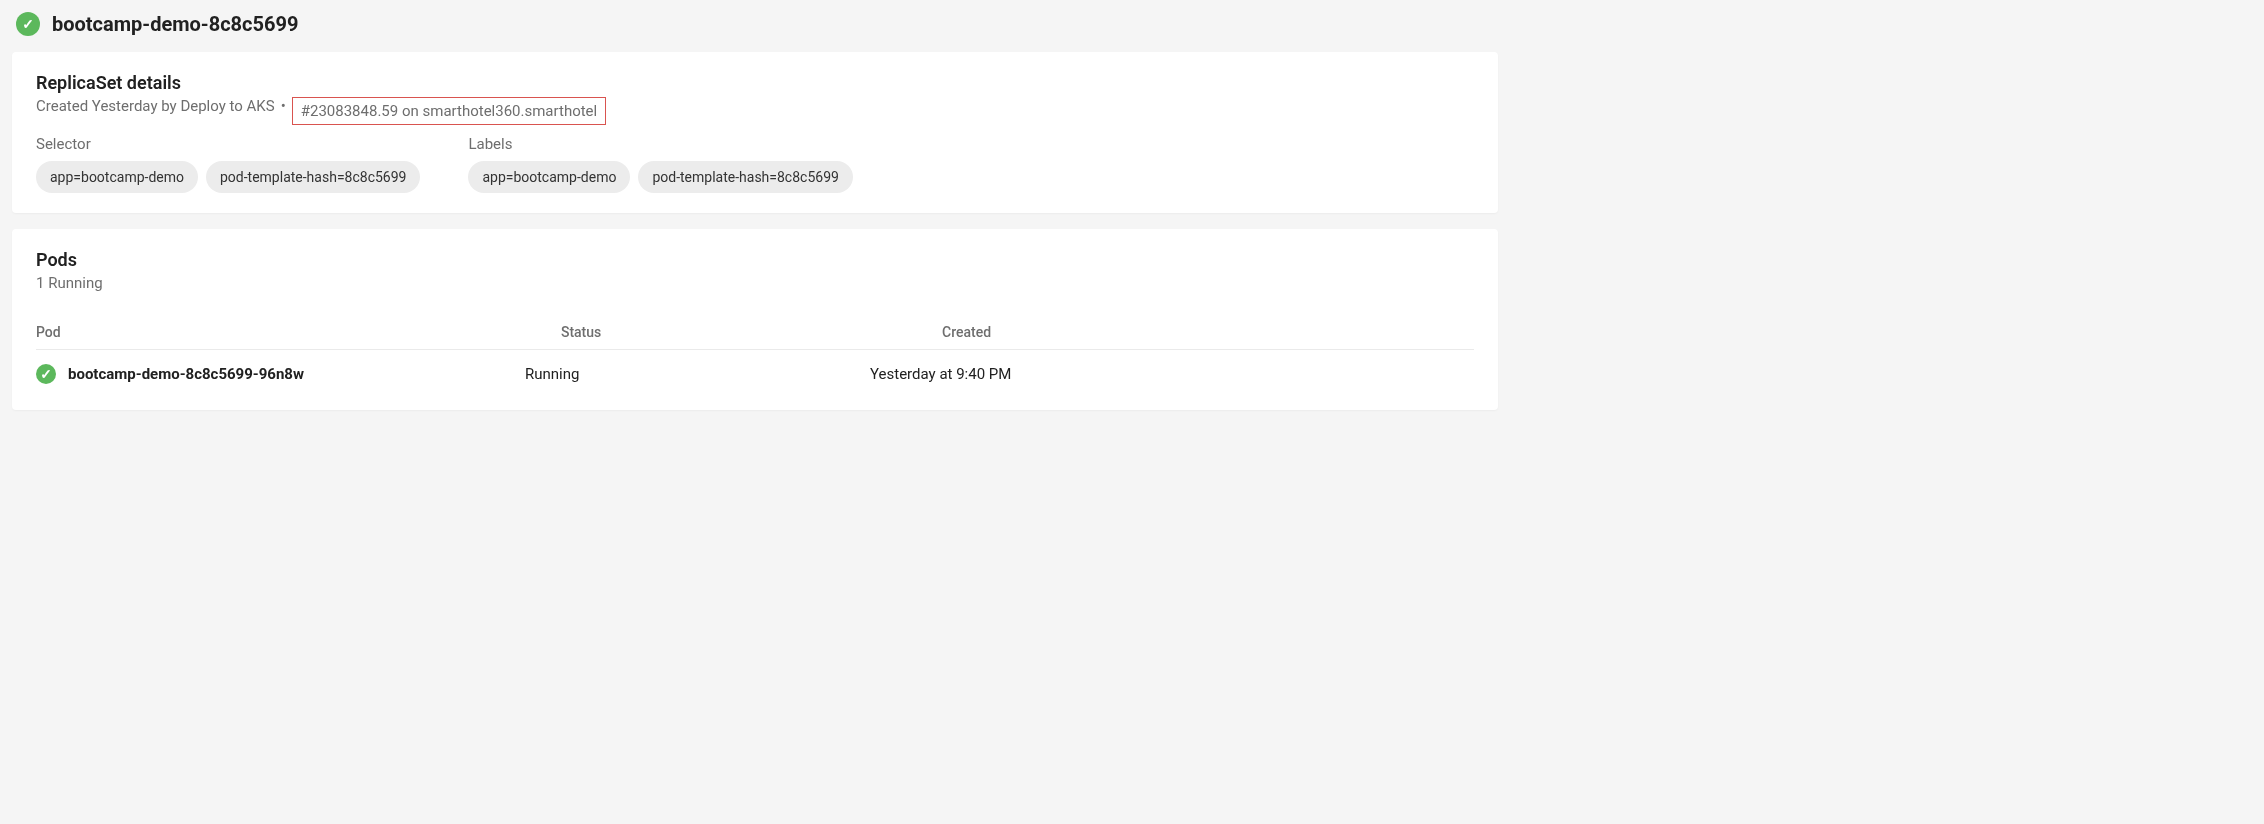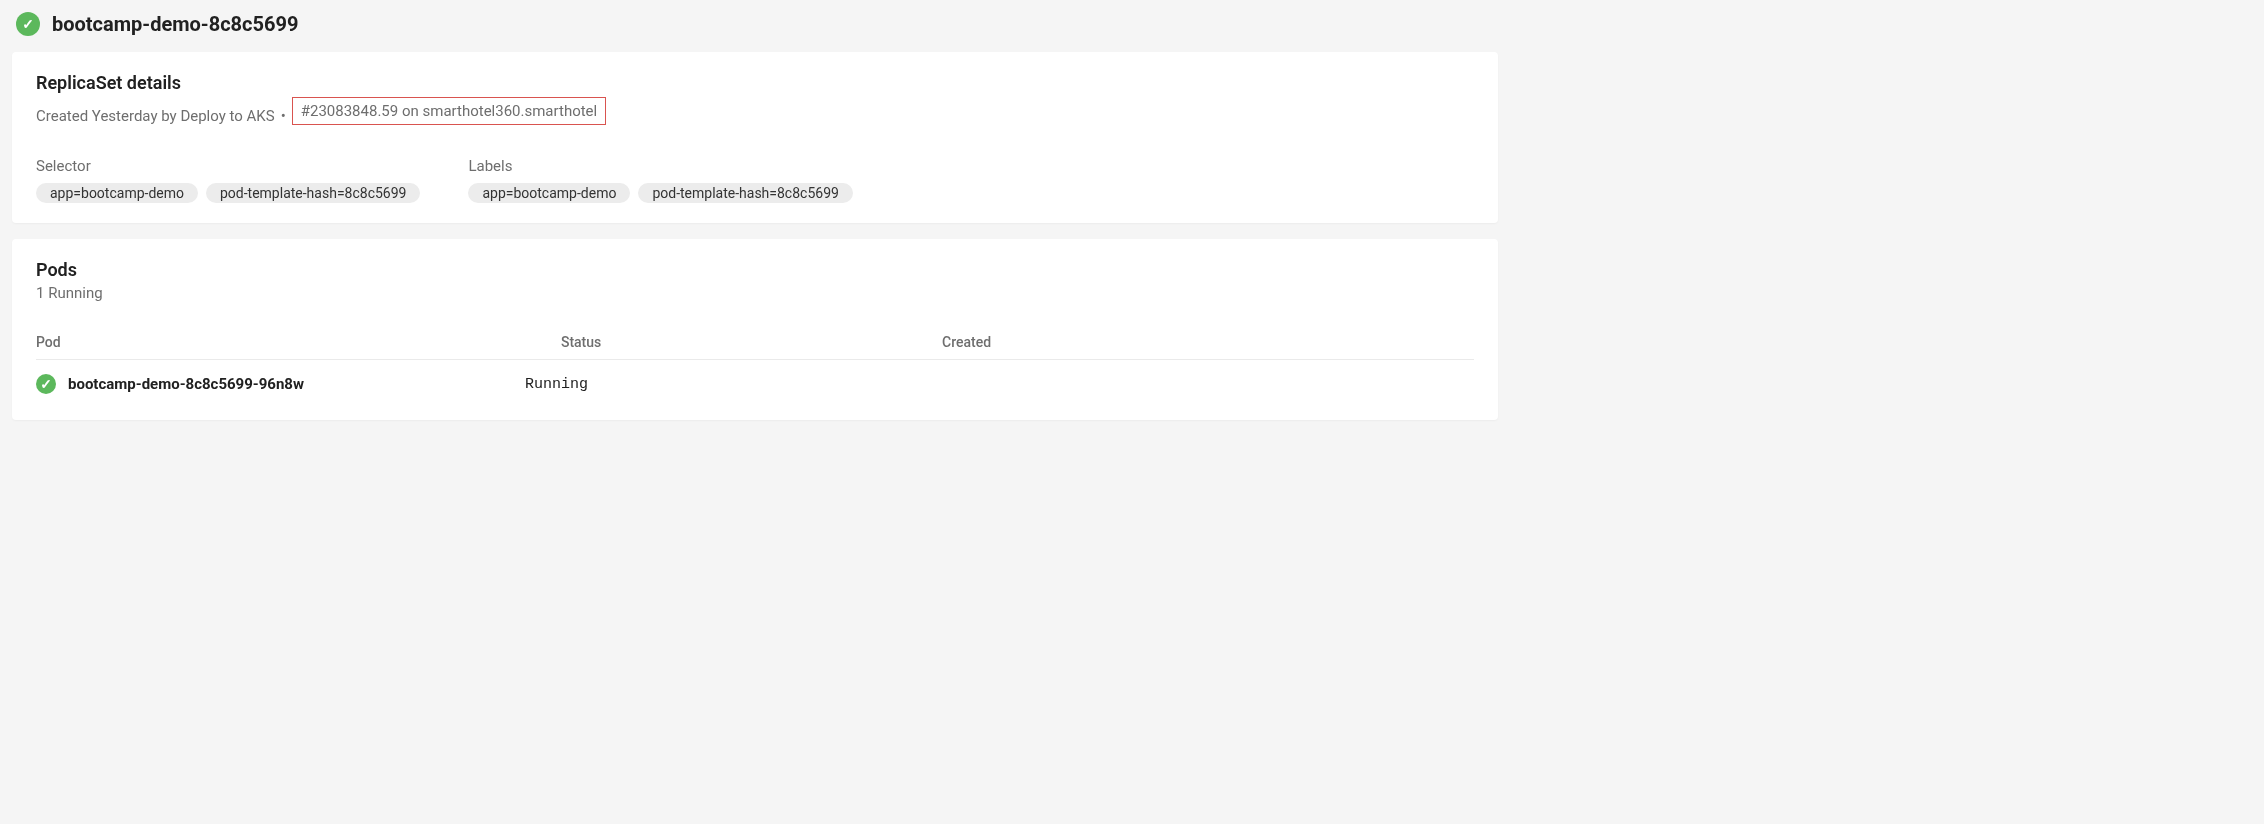--- a/index.html
+++ b/index.html
@@ -54,25 +54,25 @@
       box-shadow: 0 1px 2px rgba(0,0,0,0.04);
     }
     .card-title {
       font-size: 18px;
       font-weight: 600;
       color: #212121;
       margin-bottom: 4px;
     }
     .subtitle-row {
       display: flex;
-      align-items: flex-end;
+      align-items: flex-start;
       gap: 6px;
       font-size: 15px;
       color: #6e6e6e;
-      margin-bottom: 32px;
+      margin-bottom: 10px;
     }
     .dot-separator {
       color: #6e6e6e;
     }
     .highlighted-link {
       border: 1px solid #d9534f;
       padding: 4px 8px;
       color: #6e6e6e;
     }
     .details-grid {
@@ -93,21 +93,21 @@
       color: #212121;
     }
     .pill-row {
       display: flex;
       gap: 8px;
       flex-wrap: wrap;
     }
     .pill {
       background-color: #ececec;
       border-radius: 999px;
-      padding: 2px 14px;
+      padding: 8px 14px;
       font-size: 14px;
       color: #333333;
       white-space: nowrap;
     }
     .pods-subtitle {
       font-size: 15px;
       color: #6e6e6e;
       margin-top: 2px;
       margin-bottom: 24px;
     }
@@ -146,21 +146,20 @@
       gap: 12px;
     }
     .pod-name {
       font-size: 15px;
       font-weight: 700;
       color: #212121;
     }
     .pod-status, .pod-created {
       font-size: 15px;
       color: #212121;
-      font-family: Liberation Mono, monospace;
     }
   </style>
 </head>
 <body>
 
 <div class="page-header">
   <div class="status-circle">
     <span class="checkmark">✓</span>
   </div>
   <h1 class="page-title">bootcamp-demo-8c8c5699</h1>
@@ -201,15 +200,16 @@
       <div class="pods-header-cell col-created">Created</div>
     </div>
     <div class="pods-data-row">
       <div class="col-pod pod-name-cell">
         <div class="status-circle small">
           <span class="checkmark">✓</span>
         </div>
         <span class="pod-name">bootcamp-demo-8c8c5699-96n8w</span>
       </div>
       <div class="col-status pod-status">Running</div>
+      <div class="col-created pod-created">Yesterday at 9:40 PM</div>
     </div>
   </div>
 </div>
 
 </body></html>

